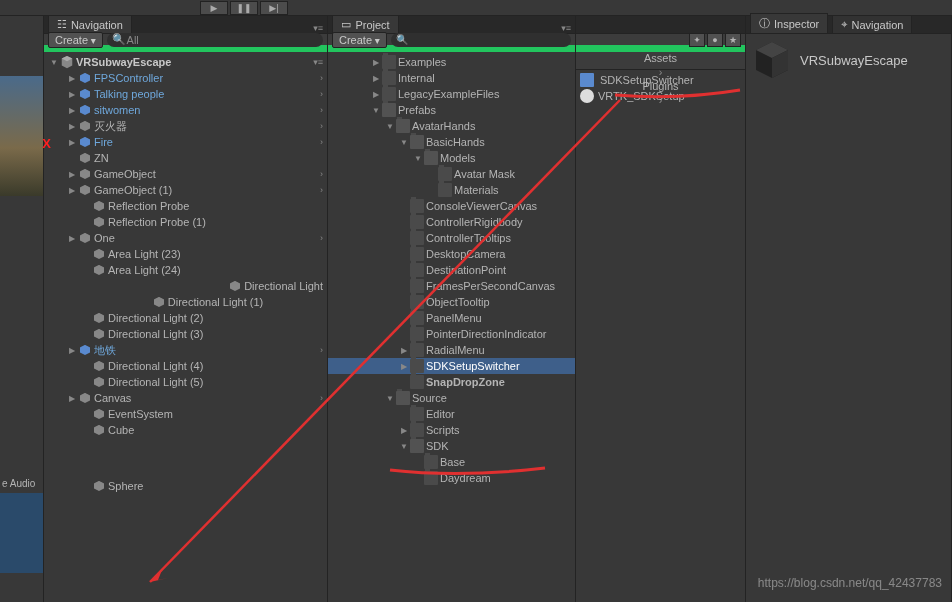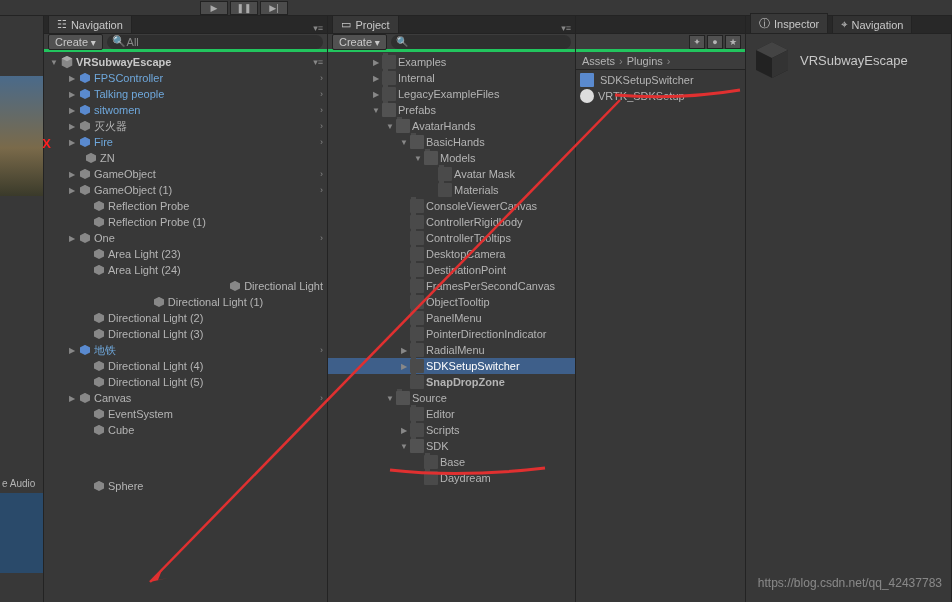--- a/index.html
+++ b/index.html
@@ -13,37 +13,37 @@
 .gizmo-x { position: absolute; top: 50%; right: -8px; color: #ff2020; font-weight: bold; font-size: 13px; }
 .audio-tab { margin-top: 280px; background: #383838; padding: 2px; font-size: 10px; }
 .audio-preview { height: 80px; background: #2a4a6a; margin-top: 2px; }
 .hierarchy-col { width: 284px; }
 .project-col { width: 248px; }
 .assets-col { width: 170px; }
 .inspector-col { flex: 1; }
 .tab-bar { height: 18px; background: #282828; display: flex; align-items: flex-end; border-bottom: 1px solid #232323; }
 .tab { background: #383838; padding: 2px 8px; border: 1px solid #232323; border-bottom: none; display: flex; align-items: center; gap: 4px; color: #c8c8c8; margin-left: 4px; }
 .tab.inactive { background: #323232; }
-.sub-bar { height: 18px; background: #3c3c3c; display: flex; align-items: center; padding: 0 4px; gap: 4px; border-bottom: 3px solid #22c55e; }
+.sub-bar { height: 18px; background: #3c3c3c; display: flex; align-items: center; padding: 0 4px; gap: 4px; border-bottom: 7px solid #22c55e; }
 .create-btn { background: #515151; padding: 1px 6px; border: 1px solid #222; border-radius: 2px; color: #c8c8c8; font-size: 10px; }
 .search-box { flex: 1; background: #2f2f2f; border-radius: 8px; height: 14px; padding: 0 6px; color: #888; font-size: 10px; display: flex; align-items: center; }
 .tree { overflow: auto; flex: 1; padding: 2px 0; }
 .row { display: flex; align-items: center; height: 16px; padding-right: 4px; white-space: nowrap; }
 .row.selected { background: #3e5f8a; color: #fff; }
 .arrow { width: 12px; text-align: center; color: #888; font-size: 8px; cursor: pointer; }
 .icon-cube { width: 14px; height: 14px; margin-right: 2px; display: inline-flex; align-items: center; justify-content: center; }
 .icon-folder { width: 14px; height: 14px; margin-right: 2px; background: #4a4a4a; border-radius: 1px; position: relative; }
 .icon-folder::before { content: ''; position: absolute; top: -2px; left: 1px; width: 5px; height: 2px; background: #4a4a4a; }
 .icon-folder.open { background: #525252; }
 .icon-prefab { width: 14px; height: 14px; margin-right: 2px; background: #5a8acf; border-radius: 1px; }
 .cube-svg { width: 12px; height: 12px; }
 .blue-text { color: #6fa8dc; }
 .scene-icon { width: 14px; height: 14px; margin-right: 2px; }
 .meta-icon { color: #888; font-size: 9px; margin-left: auto; }
-.breadcrumb { height: 18px; background: #3c3c3c; border-bottom: 1px solid #232323; display: flex; align-items: center; padding: 0 4px; font-size: 10px; gap: 2px; }
+.breadcrumb { height: 18px; background: #3c3c3c; border-bottom: 1px solid #232323; display: flex; align-items: center; padding: 0 4px; font-size: 10px; gap: 2px; flex-direction: column; }
 .crumb { padding: 0 2px; }
 .crumb-sep { color: #888; }
 .asset-item { display: flex; align-items: center; height: 16px; padding: 0 4px; gap: 4px; }
 .mini-btn { width: 16px; height: 14px; background: #515151; border: 1px solid #222; display: flex; align-items: center; justify-content: center; font-size: 9px; }
 .inspector-header { display: flex; align-items: center; padding: 6px; gap: 8px; background: #383838; }
 .big-cube { width: 40px; height: 40px; display: flex; align-items: center; justify-content: center; }
 .insp-title { font-size: 13px; color: #c8c8c8; }
 .watermark { position: absolute; bottom: 12px; right: 10px; color: rgba(255,255,255,0.4); font-size: 12px; }
 .arrow-line { position: absolute; pointer-events: none; }
 </style>
@@ -139,21 +139,21 @@
           <span class="arrow">▶</span>
           <span class="icon-cube">
             <svg class="cube-svg" viewBox="0 0 12 12">
               <polygon points="6,1 11,3.5 11,8.5 6,11 1,8.5 1,3.5" fill="#5a8acf"></polygon>
               <polygon points="6,1 11,3.5 6,6 1,3.5" fill="#5a8acf" opacity="0.7"></polygon>
             </svg>
           </span>
           <span class="blue-text">Fire</span>
           <span class="meta-icon">›</span>
         </div>
-        <div class="row" style="padding-left: 28px;">
+        <div class="row" style="padding-left: 22px;">
           <span class="arrow"></span>
           <span class="icon-cube">
             <svg class="cube-svg" viewBox="0 0 12 12">
               <polygon points="6,1 11,3.5 11,8.5 6,11 1,8.5 1,3.5" fill="#888"></polygon>
               <polygon points="6,1 11,3.5 6,6 1,3.5" fill="#888" opacity="0.7"></polygon>
             </svg>
           </span>
           <span class="">ZN</span>
         </div>
         <div class="row" style="padding-left: 22px;">

